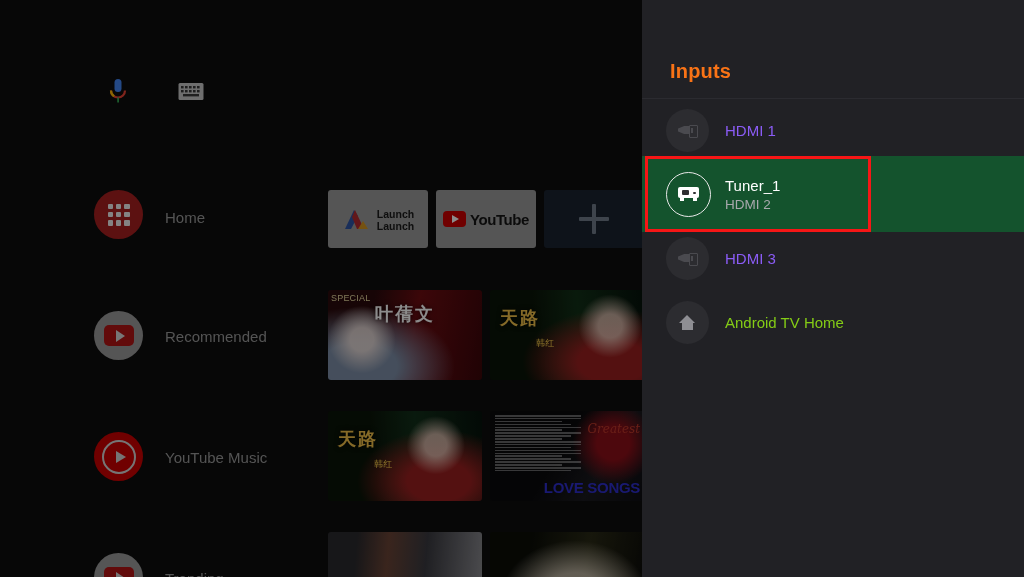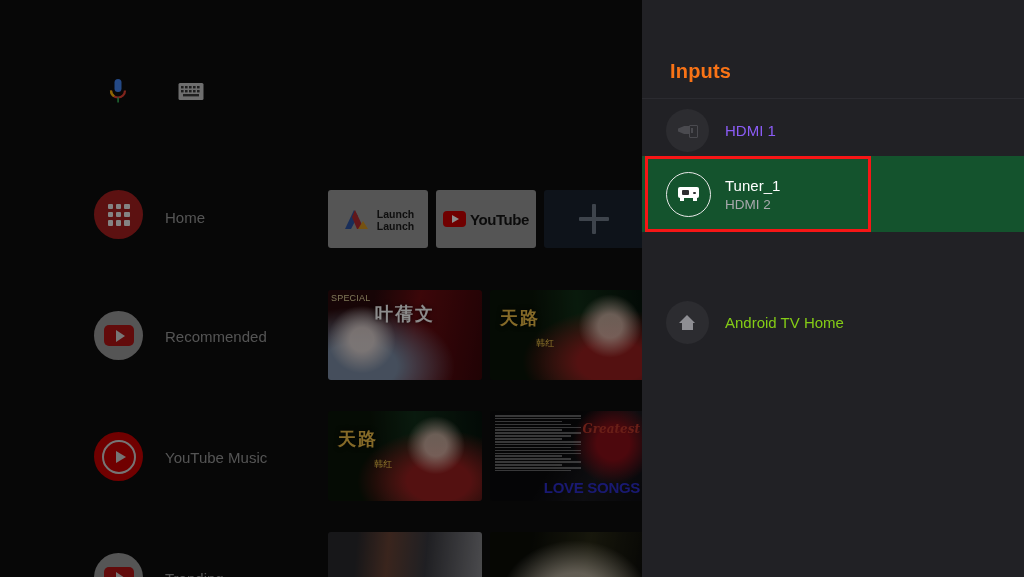--- a/index.html
+++ b/index.html
@@ -265,21 +265,20 @@
     bottom: 6px;
     text-align: right;
     line-height: 1;
   }
   .lovesongs .g {
     display: block;
     font-family: "DejaVu Serif", serif;
     font-style: italic;
     font-size: 12px;
     color: #c0392b;
-    font-weight: bold;
   }
   .lovesongs .l {
     display: block;
     font-size: 15px;
     font-weight: bold;
     color: #2f2fd0;
     letter-spacing: -.3px;
     margin-top: 45px;
   }
   .tracklist {
@@ -658,20 +657,31 @@
           <span class="leg-l"></span>
             <span class="leg-r"></span>
         </span>
       </div>
       <div class="input-texts">
         <span class="input-name">Tuner_1</span>
         <span class="input-sub">HDMI 2</span>
       </div>
     </div>
 
+    <div class="input-row" style="top:227px;">
+      <div class="input-icon dimmed">
+        <span class="hdmi-glyph">
+            <span class="body"></span>
+            <span class="plug"></span>
+          </span>
+      </div>
+      <div class="input-texts">
+        <span class="input-name">HDMI 3</span>
+      </div>
+    </div>
 
     <div class="input-row home-row" style="top:291px;">
       <div class="input-icon home">
         <span class="home-glyph">
             <span class="roof"></span>
             <span class="base"></span>
           </span>
       </div>
       <div class="input-texts">
         <span class="input-name">Android TV Home</span>

